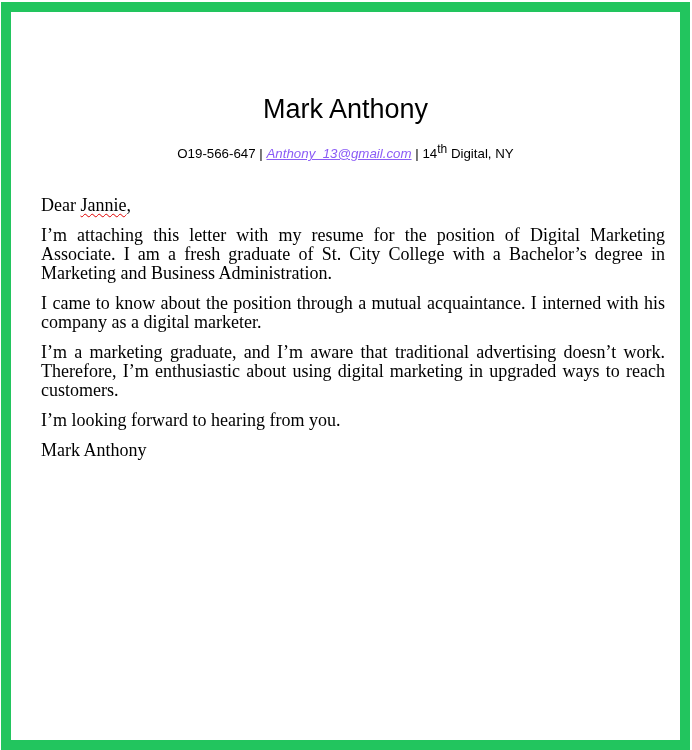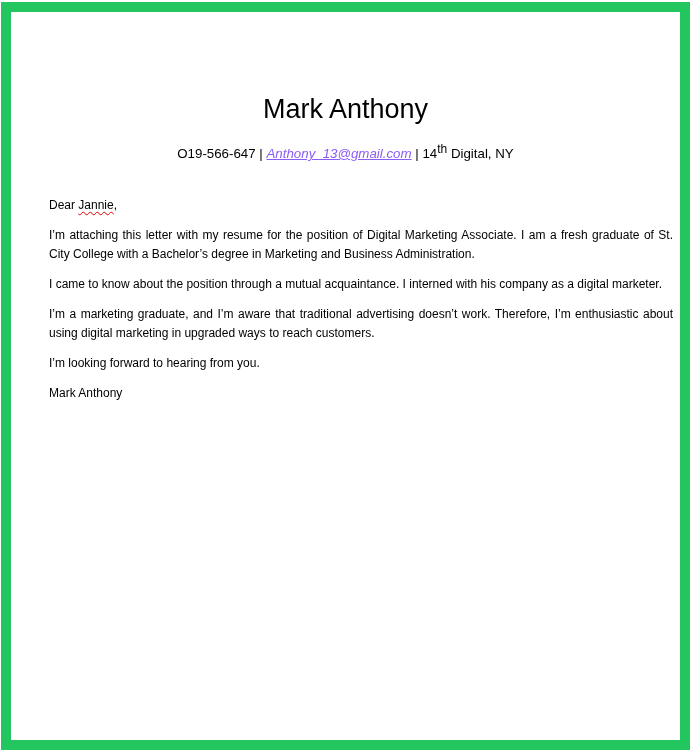--- a/index.html
+++ b/index.html
@@ -18,22 +18,22 @@
       font-family: "Liberation Sans", sans-serif;
     }
     .contact {
       position: absolute; left: 0; right: 0; top: 134px;
       text-align: center; font-size: 13.3px;
       font-family: "Liberation Sans", sans-serif;
     }
     .contact a { color: #8b5cf6; text-decoration: underline; font-style: italic; }
     .contact sup { font-size: 12px; vertical-align: 5px; line-height: 0; }
     .body {
-      position: absolute; left: 38px; width: 624px; top: 184px;
-      font-family: Liberation Sans, sans-serif; font-size: 12px; line-height: 19px;
+      position: absolute; left: 30px; width: 624px; top: 184px;
+      font-family: Liberation Serif, serif; font-size: 18px; line-height: 19px;
     }
     .body p { margin: 0 0 11px 0; text-align: justify; }
     .spell { text-decoration: underline wavy #e00000; text-decoration-thickness: 1px; text-underline-offset: 2px; }
   </style>
 </head>
 <body>
 
 <div class="frame">
   <div class="page">
     <div class="name">Mark Anthony</div>

